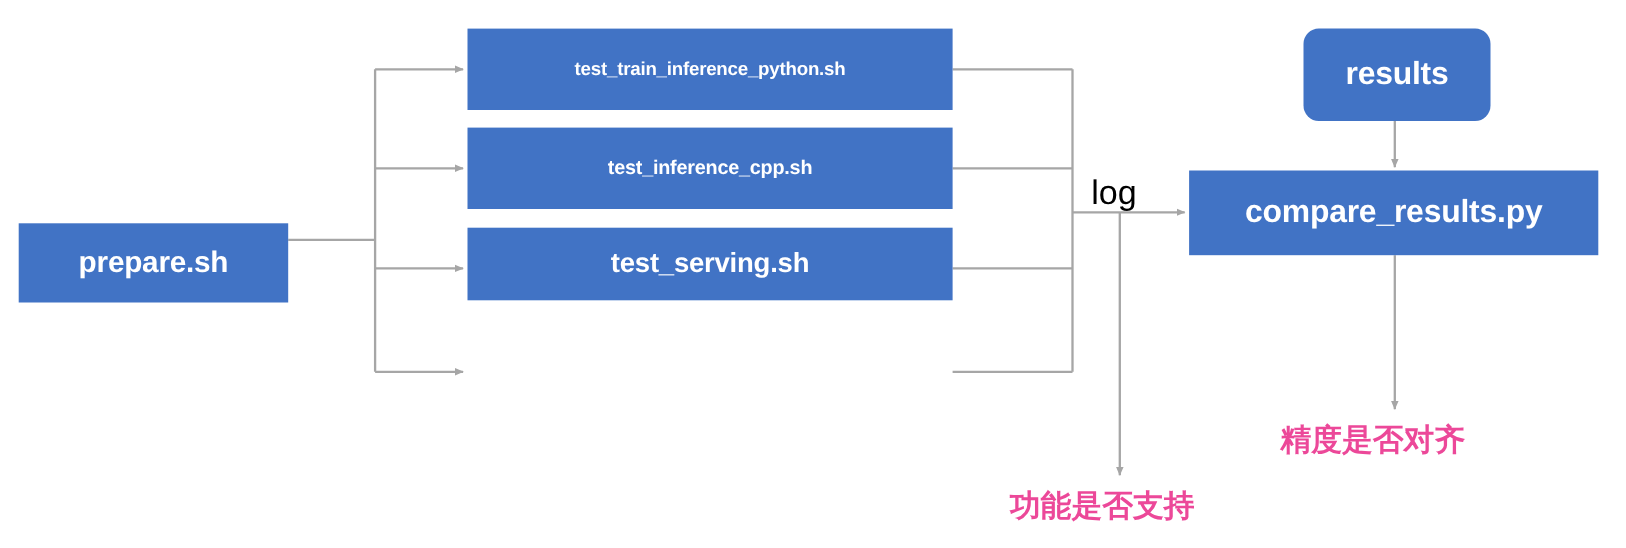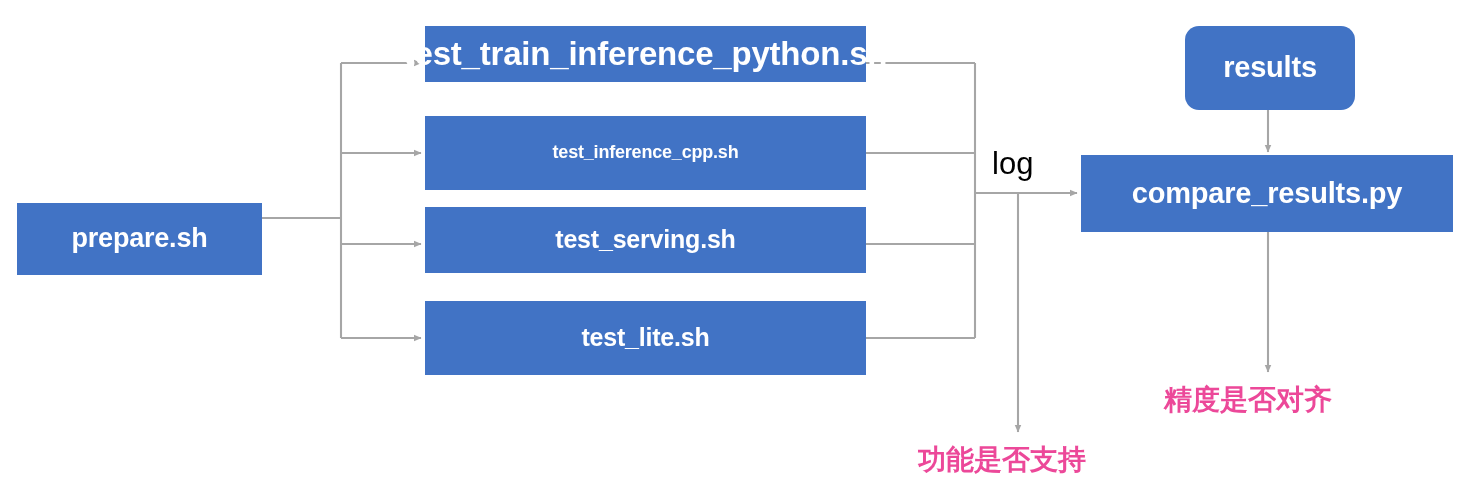--- a/index.html
+++ b/index.html
@@ -34,22 +34,22 @@
   }
   .node.rounded {
     border-radius: 14px;
   }
   #node-prepare {
     left: 17px;  top: 182px;  width: 245px; height: 72px;
     font-size: 27px;
     margin-top: 21px;
   }
   #node-train-python {
-    left: 425px; top: 26px;   width: 441px; height: 56px;
-    font-size: 33px;
+    left: 425px; top: 26px;   width: 441px; height: 74px;
+    font-size: 17px;
   }
   #node-inference-cpp {
     left: 425px; top: 116px;  width: 441px; height: 74px;
     font-size: 18px;
   }
   #node-serving {
     left: 425px; top: 207px;  width: 441px; height: 66px;
     font-size: 25px;
   }
   #node-lite {
@@ -66,21 +66,21 @@
   }
   .edge-label {
     position: absolute;
     color: #000000;
     font-size: 31px;
     line-height: 1;
     white-space: nowrap;
     user-select: none;
   }
   #label-log {
-    left: 992px; top: 148px; text-align: center;
+    left: 992px; top: 159px; text-align: center;
   }
   .annotation {
     position: absolute;
     color: #ec4899;
     font-size: 28px;
     font-weight: bold;
     white-space: nowrap;
     line-height: 1;
     user-select: none;
   }
@@ -136,21 +136,20 @@
   </svg>
 
   <div class="node" id="node-prepare">prepare.sh</div>
 
   <div class="node" id="node-train-python">test_train_inference_python.sh</div>
 
   <div class="node" id="node-inference-cpp">test_inference_cpp.sh</div>
 
   <div class="node" id="node-serving">test_serving.sh</div>
 
-  <div class="node" id="node-lite">test_lite.sh</div>
 
   <div class="node" id="node-compare">compare_results.py</div>
 
   <div class="node rounded" id="node-results">results</div>
 
   <div class="edge-label" id="label-log">log</div>
 
   <div class="annotation" id="annotation-feature">功能是否支持</div>
 
   <div class="annotation" id="annotation-accuracy">精度是否对齐</div>

